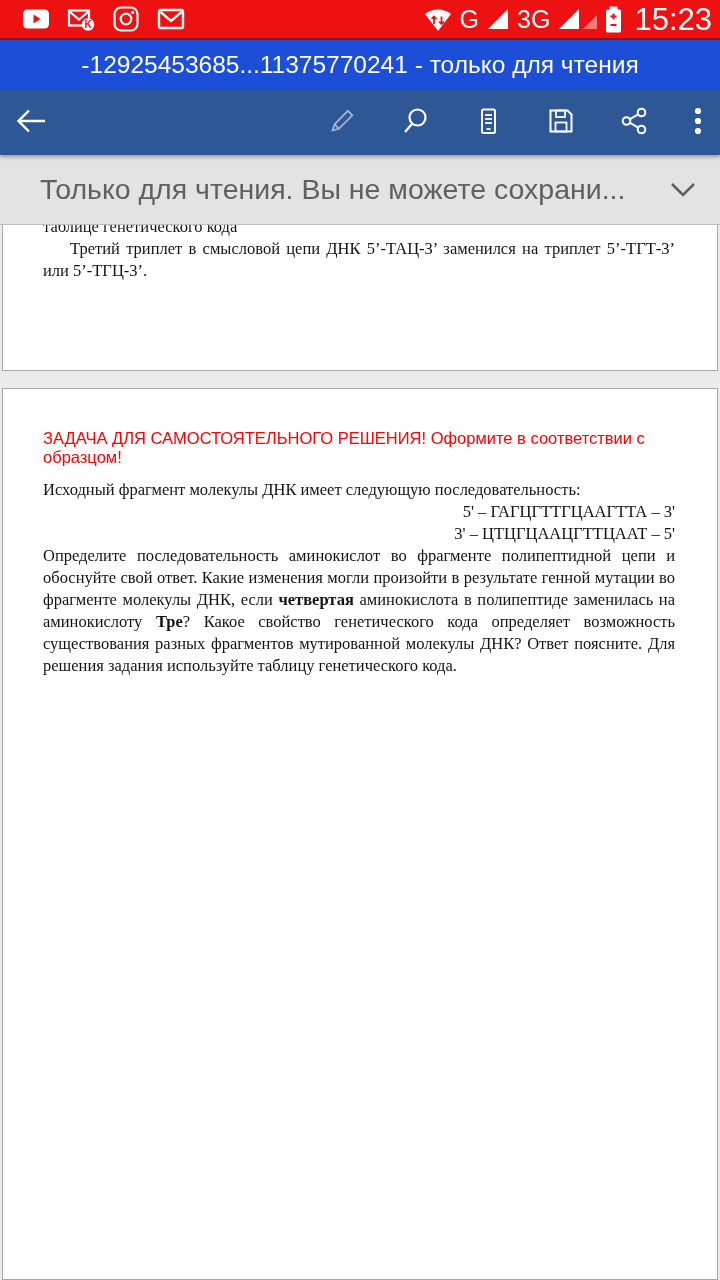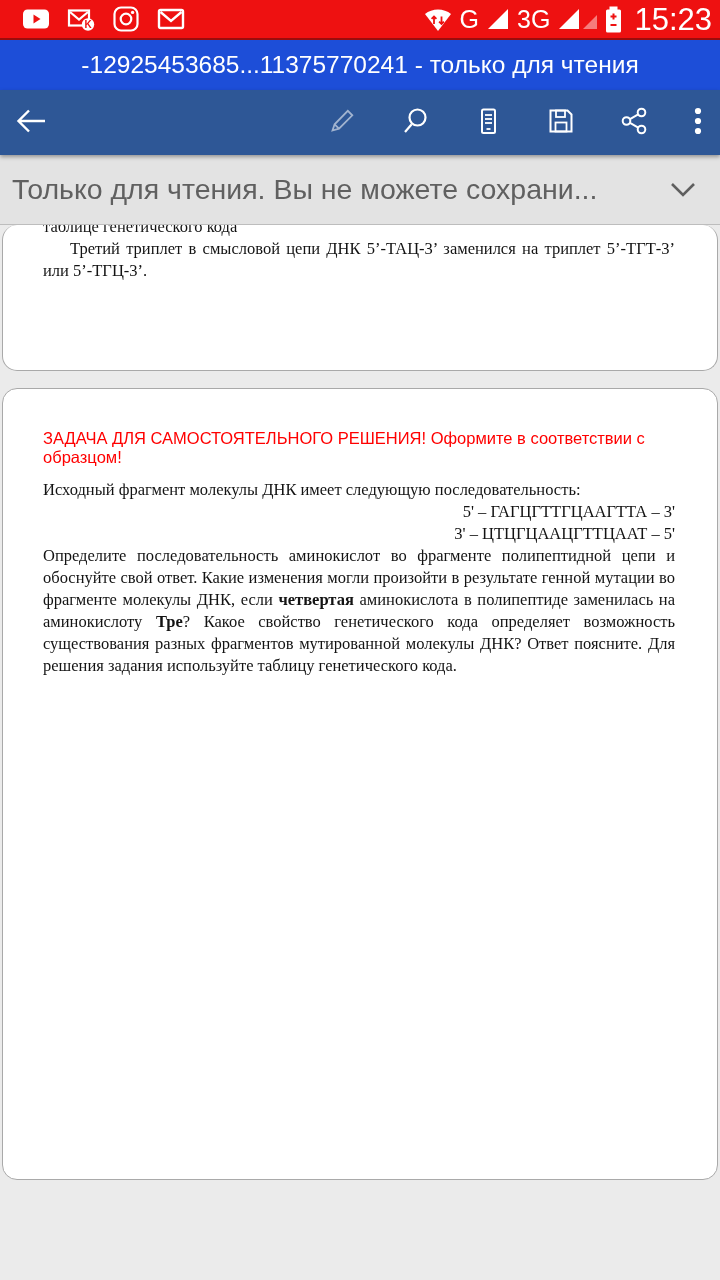--- a/index.html
+++ b/index.html
@@ -30,37 +30,37 @@
     display: flex; align-items: center; padding: 0 16px 0 14px;
     box-shadow: 0 2px 4px rgba(0,0,0,0.35); position: relative; z-index: 3;
   }
   .tb-btn { background: none; border: none; padding: 0; cursor: pointer; display: flex; align-items: center; }
   .tb-group { margin-left: auto; display: flex; align-items: center; gap: 43px; }
   .tb-dim { opacity: 0.55; }
 
   
   .banner {
     height: 70px; background: #e3e3e3; border-bottom: 1px solid #bdbdbd;
-    display: flex; align-items: center; padding: 0 22px 0 12px;
+    display: flex; align-items: center; padding: 0 22px 0 40px;
     color: #606060; font-size: 28.5px; position: relative; z-index: 2; cursor: pointer;
   }
   .banner-text { white-space: nowrap; overflow: hidden; }
   .banner-chevron { margin-left: auto; flex: none; }
 
   
   .doc-area { height: 1055px; background: #ebebeb; padding: 0 2px; }
   .page { background: #fff; border: 1px solid #a9a9a9; }
   .doc-text {
     font-family: "Liberation Serif", serif; font-size: 16.5px;
-    line-height: 22px; color: #131313; border-radius: 15px;
+    line-height: 22px; color: #131313;
   }
   .page1 { height: 146px; overflow: hidden; border-top: none; padding: 0 42px 0 40px; }
   .page1-inner { margin-top: -9px; }
   .page-gap { height: 17px; }
-  .page2 { height: 792px; padding: 40px 42px 0 40px; overflow: hidden; }
+  .page2 { height: 892px; padding: 40px 42px 0 40px; overflow: hidden; }
 
   .para { margin: 0; text-align: justify; }
   .para-indent { text-indent: 27px; }
   .doc-heading {
     font-family: "Liberation Sans", sans-serif; font-size: 16.5px;
     line-height: 19px; color: #ff0000; margin: 0 0 12px 0;
   }
   .seq { text-align: right; margin: 0; }
   .closing { margin-top: 28px; text-align: left; }
   .email-link { color: #0000dd; text-decoration: underline; cursor: pointer; }

